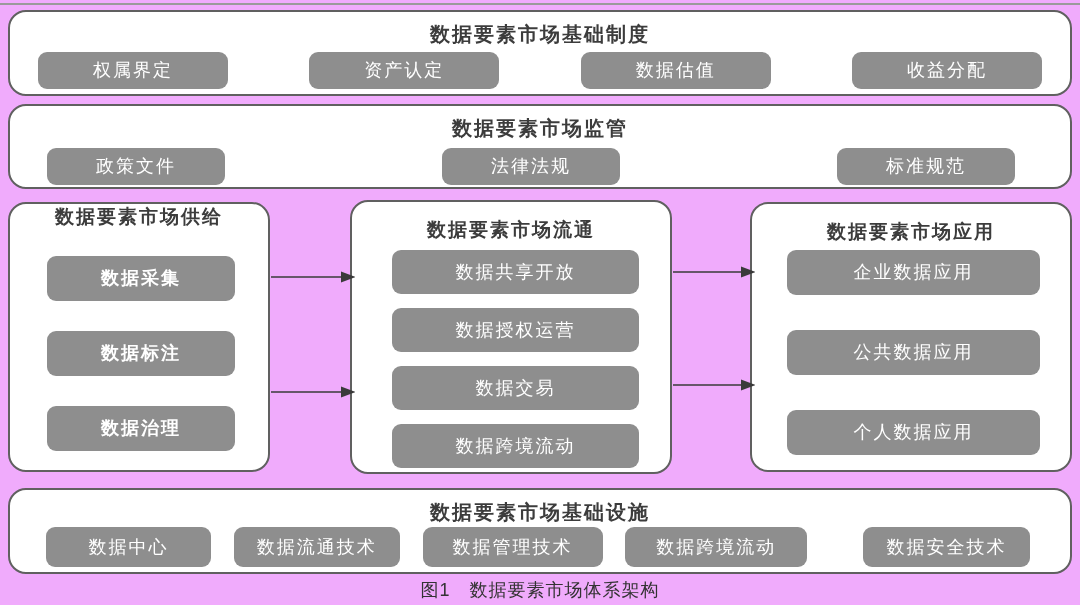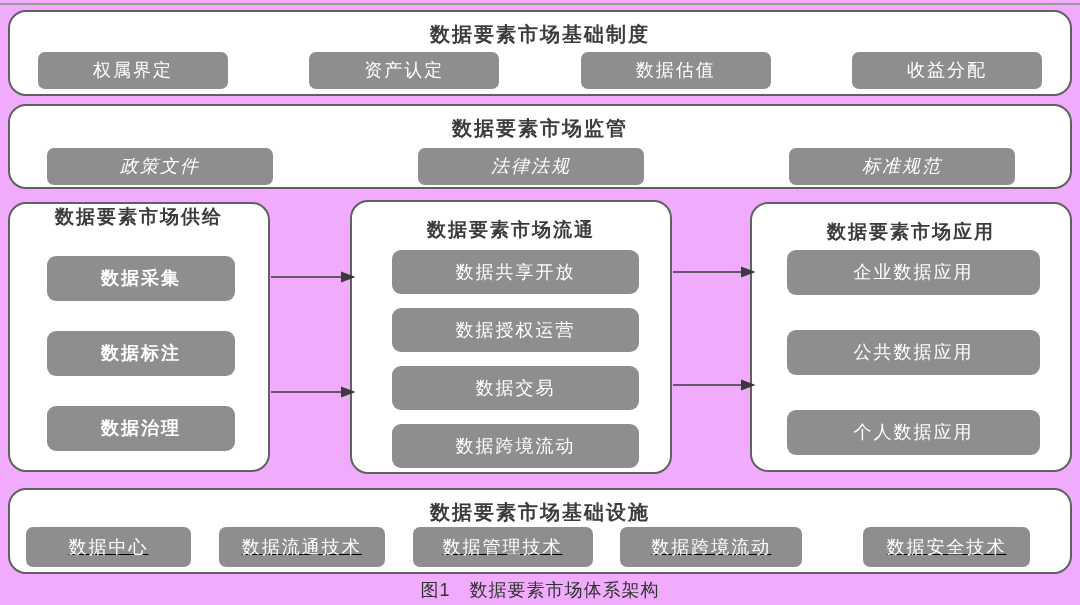--- a/index.html
+++ b/index.html
@@ -36,58 +36,58 @@
     text-align:center;
     letter-spacing:2px;
     font-size:18px;
     box-sizing:border-box;
   }
   .pill-row{
     position:absolute;
     display:flex;
     justify-content:space-between;
   }
-  .pill-row .pill{height:37px;line-height:37px;border-radius:7px;}
+  .pill-row .pill{height:37px;line-height:37px;}
   .pill-col{
     position:absolute;
     display:flex;
     flex-direction:column;
   }
   .arrows{position:absolute;left:0;top:0;pointer-events:none;}
   .caption{
     position:absolute;left:0;top:578px;width:1080px;
     text-align:center;
     font-size:18px;color:#333333;letter-spacing:1px;
   }
   
   #sec-system{left:8px;top:10px;width:1064px;height:86px;}
   #sec-system .pill-row{top:40px;left:28px;right:28px;}
   #sec-system .pill{width:190px;}
 
   #sec-regulation{left:8px;top:104px;width:1064px;height:85px;}
   #sec-regulation .pill-row{top:42px;left:37px;right:55px;}
-  #sec-regulation .pill{width:226px;font-style:italic;}
+  #sec-regulation .pill{width:178px;}
 
   #sec-supply{left:8px;top:202px;width:262px;height:270px;}
   #sec-supply .col-title{margin-top:0;}
   #sec-supply .pill-col{top:52px;left:37px;width:188px;gap:30px;}
   #sec-supply .pill{height:45px;line-height:45px;font-weight:bold;}
 
   #sec-circulation{left:350px;top:200px;width:322px;height:274px;}
   #sec-circulation .col-title{margin-top:15px;}
   #sec-circulation .pill-col{top:48px;left:40px;width:247px;gap:14px;}
   #sec-circulation .pill{height:44px;line-height:44px;}
 
   #sec-application{left:750px;top:202px;width:322px;height:270px;}
   #sec-application .col-title{margin-top:15px;}
   #sec-application .pill-col{top:46px;left:35px;width:253px;gap:35px;}
   #sec-application .pill{height:45px;line-height:45px;}
 
   #sec-infrastructure{left:8px;top:488px;width:1064px;height:86px;}
-  #sec-infrastructure .pill-row{top:37px;left:16px;right:40px;text-decoration:underline;}
+  #sec-infrastructure .pill-row{top:37px;left:36px;right:40px;}
   #sec-infrastructure .pill{height:40px;line-height:40px;}
   #sec-infrastructure .pill:nth-child(1){width:165px;}
   #sec-infrastructure .pill:nth-child(2){width:166px;}
   #sec-infrastructure .pill:nth-child(3){width:180px;}
   #sec-infrastructure .pill:nth-child(4){width:182px;}
   #sec-infrastructure .pill:nth-child(5){width:167px;margin-left:33px;}
 </style>
 </head>
 <body>
 

